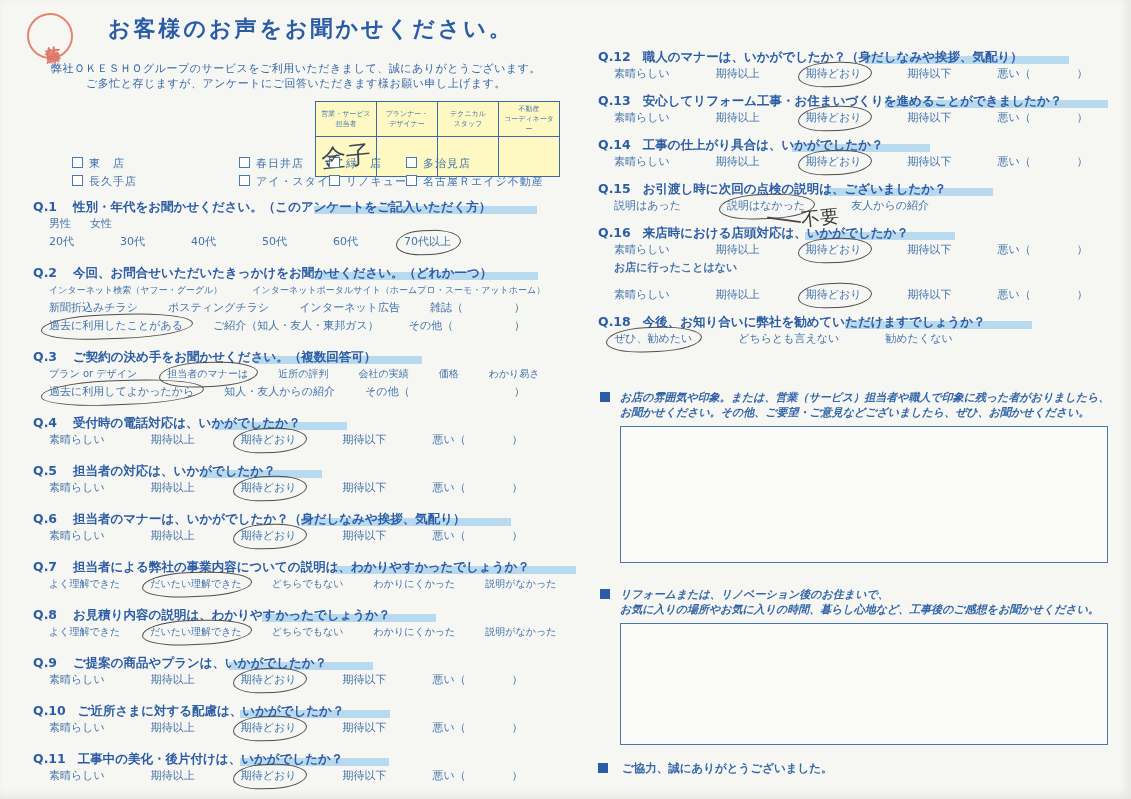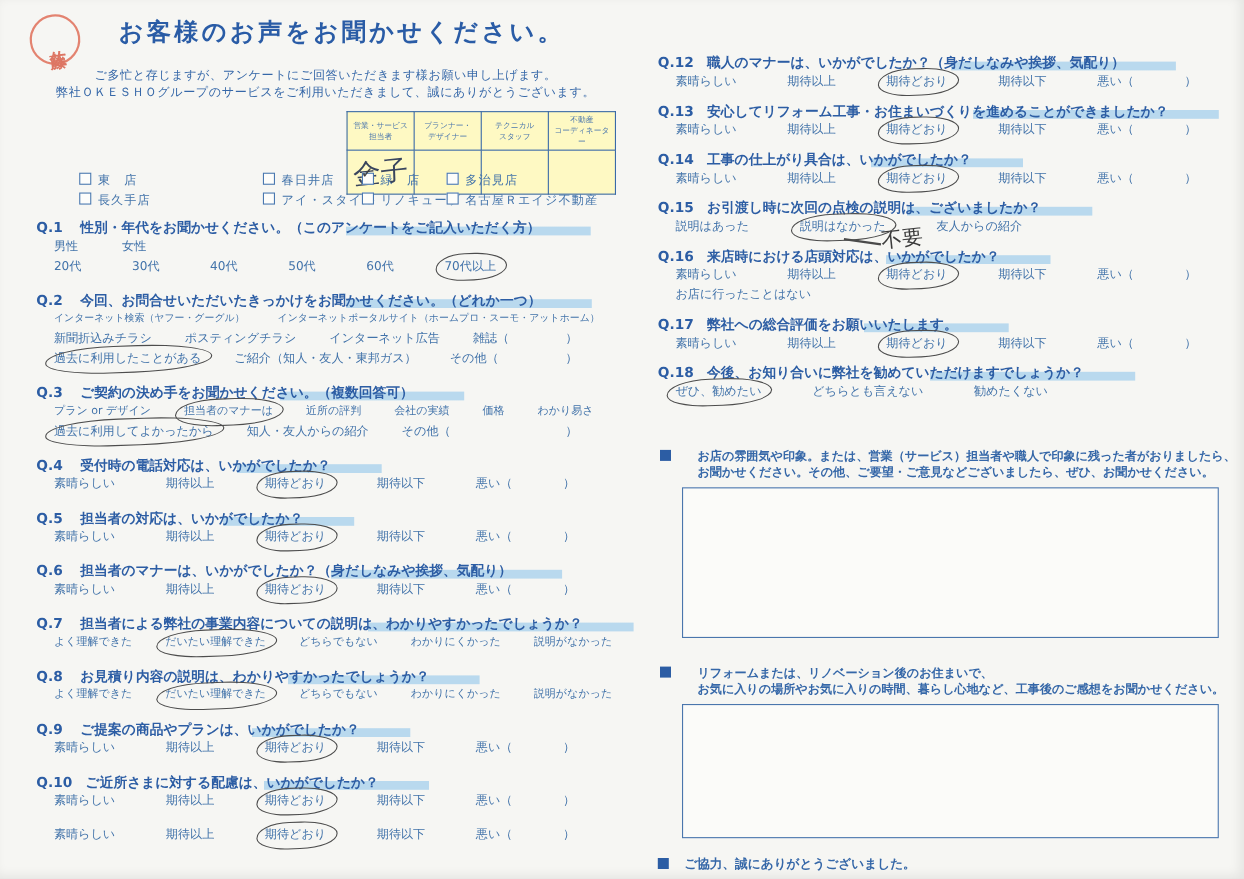--- a/index.html
+++ b/index.html
@@ -47,42 +47,42 @@
      transform:rotate(-2deg);pointer-events:none;}
   .opt.pr{margin-left:auto;}
   .note{position:absolute;left:calc(100% - 4px);top:11px;font-style:normal;font-size:19px;
         color:#3c3c3c;white-space:nowrap;transform:rotate(-6deg);font-weight:500;}
   .note::before{content:"";position:absolute;left:-34px;top:7px;width:34px;height:1.6px;
         background:#4a4a4a;transform:rotate(14deg);}
   
   .comment{margin-left:2px;}
   .comment.c1{margin-top:42px;}
   .comment.c2{margin-top:24px;}
-  .c-head{display:flex;gap:24px;font-size:11px;font-weight:600;color:#3567a8;line-height:15px;}
+  .c-head{display:flex;gap:10px;font-size:11px;font-weight:600;color:#3567a8;line-height:15px;font-style:italic;}
   .sq{flex:0 0 auto;width:10px;height:10px;background:#2c5da4;margin-top:2px;}
   .c-box{margin:6px 0 0 20px;width:486px;border:1px solid #4a76ad;background:#fbfbf9;}
   .c-box.b1{height:135px;}
   .c-box.b2{height:120px;}
   .footer{display:flex;gap:14px;align-items:flex-start;margin-top:16px;font-size:11.5px;
           font-weight:bold;color:#3567a8;}
 </style>
 </head>
 <body>
 
 <div class="page">
 
   <div class="stamp">
     <span>佐藤</span>
   </div>
 
   <h1 class="title">お客様のお声をお聞かせください。</h1>
 
   <div class="intro">
+    <div>弊社ＯＫＥＳＨＯグループのサービスをご利用いただきまして、誠にありがとうございます。</div>
     <div>ご多忙と存じますが、アンケートにご回答いただきます様お願い申し上げます。</div>
-    <div>弊社ＯＫＥＳＨＯグループのサービスをご利用いただきまして、誠にありがとうございます。</div>
   </div>
 
   <table class="staff">
     <thead>
         <tr id="staff-head">
           <th>営業・サービス<br>担当者</th>
           <th>プランナー・<br>デザイナー</th>
           <th>テクニカル<br>スタッフ</th>
           <th>不動産<br>コーディネーター</th>
         </tr>
@@ -108,21 +108,21 @@
         <span class="store"><span class="cbx"></span><span>長久手店</span></span>
         <span class="store"><span class="cbx"></span><span>アイ・スタイル</span></span>
         <span class="store"><span class="cbx"></span><span>リノキューブ</span></span>
         <span class="store"><span class="cbx"></span><span>名古屋Ｒエイジ不動産</span></span>
       </div>
     </div>
 
   <div class="col left" id="col-left">
       <div class="q">
         <div class="q-title"><span class="qno">Q.1</span><span class="t">性別・年代をお聞かせください。（このアンケートをご記入いただく方）</span></div>
-        <div class="q-row" style="gap: 40px;">
+        <div class="q-row" style="gap: 19px;">
           <span class="opt">男性</span>
           <span class="opt">女性</span>
         </div>
         <div class="q-row" style="gap: 46px;">
           <span class="opt">20代</span>
           <span class="opt">30代</span>
           <span class="opt">40代</span>
           <span class="opt">50代</span>
           <span class="opt">60代</span>
           <span class="opt circ">70代以上</span>
@@ -234,20 +234,21 @@
         <div class="q-row" style="gap: 46px; width: 422px;">
           <span class="opt">素晴らしい</span>
           <span class="opt">期待以上</span>
           <span class="opt circ">期待どおり</span>
           <span class="opt">期待以下</span>
           <span class="opt">悪い（</span>
           <span class="opt pr">）</span>
         </div>
       </div>
       <div class="q">
+        <div class="q-title"><span class="qno">Q.11</span><span class="t">工事中の美化・後片付けは、いかがでしたか？</span></div>
         <div class="q-row" style="gap: 46px; width: 422px;">
           <span class="opt">素晴らしい</span>
           <span class="opt">期待以上</span>
           <span class="opt circ">期待どおり</span>
           <span class="opt">期待以下</span>
           <span class="opt">悪い（</span>
           <span class="opt pr">）</span>
         </div>
       </div>
     </div>
@@ -298,26 +299,25 @@
         <div class="q">
           <div class="q-title"><span class="qno">Q.16</span><span class="t">来店時における店頭対応は、いかがでしたか？</span></div>
           <div class="q-row" style="gap: 46px; width: 468px;">
             <span class="opt">素晴らしい</span>
             <span class="opt">期待以上</span>
             <span class="opt circ">期待どおり</span>
             <span class="opt">期待以下</span>
             <span class="opt">悪い（</span>
             <span class="opt pr">）</span>
           </div>
-          <div class="q-row" style="gap: 46px;">
+          <div class="q-row" style="gap: 46px; font-weight: bold;">
             <span class="opt">お店に行ったことはない</span>
           </div>
         </div>
         <div class="q">
-          <div class="q-title"><span class="qno">Q.17</span><span class="t">弊社への総合評価をお願いいたします。</span></div>
           <div class="q-row" style="gap: 46px; width: 468px;">
             <span class="opt">素晴らしい</span>
             <span class="opt">期待以上</span>
             <span class="opt circ">期待どおり</span>
             <span class="opt">期待以下</span>
             <span class="opt">悪い（</span>
             <span class="opt pr">）</span>
           </div>
         </div>
         <div class="q">

